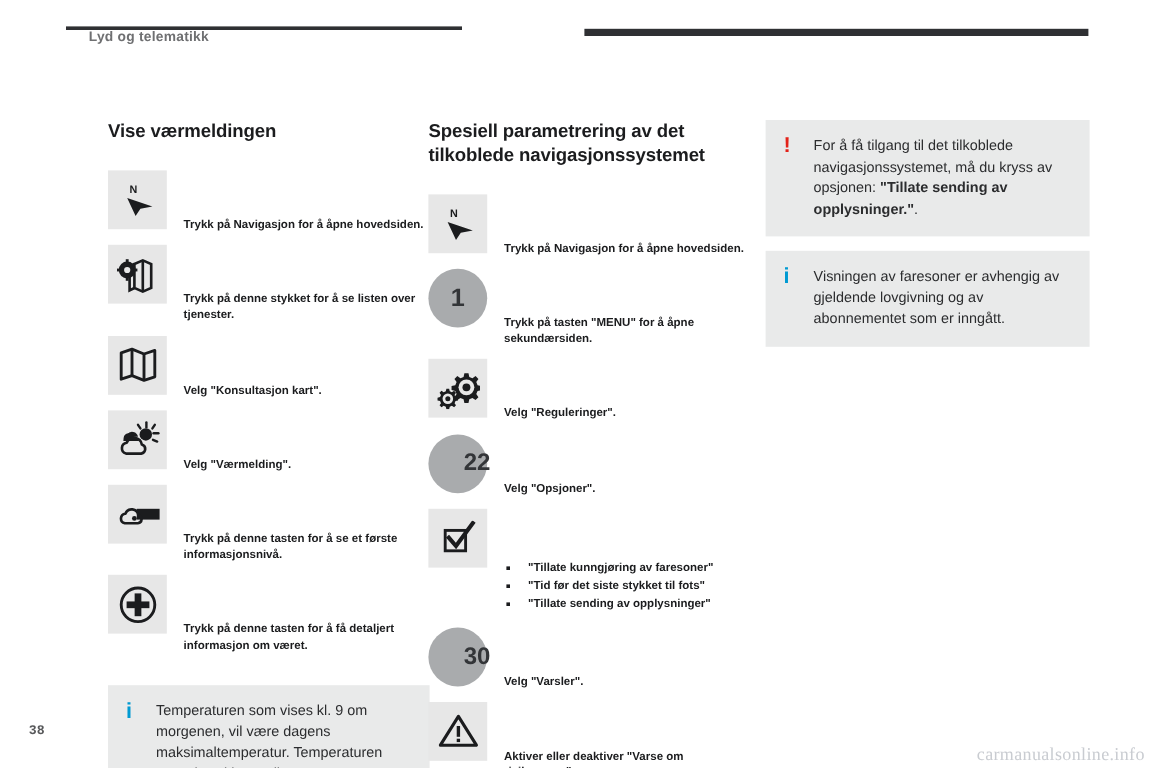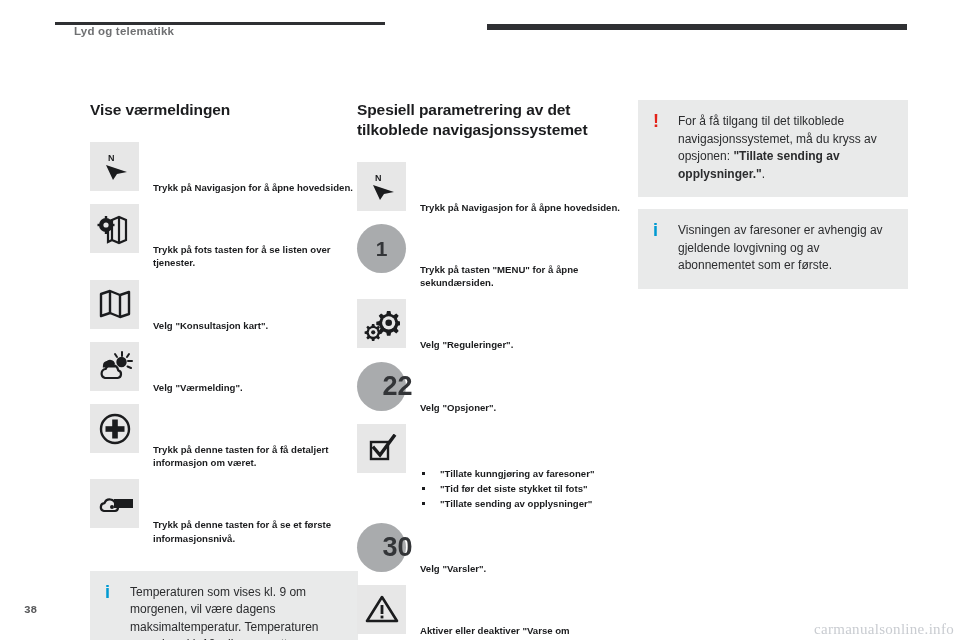--- a/index.html
+++ b/index.html
@@ -70,21 +70,21 @@
     display: flex; align-items: center; justify-content: center;
     margin-right: 14px;
   }
   .step-icon.circle {
     background: #a9abad;
     border-radius: 50%;
     color: #333538;
     font-weight: bold;
   }
   .step-icon.circle span { font-size: 21px; line-height: 1; }
-  .step-icon.circle span.two-digit { font-size: 27px; margin-left: 32px; }
+  .step-icon.circle span.two-digit { font-size: 20px; margin-left: 32px; }
   .step-body {
     flex: 1 1 auto;
     padding-top: 3px;
     font-size: 9.6px; font-weight: bold; color: #1b1c1e;
     line-height: 1.38;
     margin-top: 36px;
   }
   .step-body .lead { display: block; }
   ul.sub {
     list-style: none; margin: 4px 0 0 0; padding: 0;
@@ -165,21 +165,21 @@
           </g>
           <circle cx="9" cy="12" r="2.6" fill="#e7e7e7"></circle>
           <g fill="#1b1c1e">
             <rect x="7.8" y="3" width="2.4" height="3"></rect>
             <rect x="7.8" y="18" width="2.4" height="3"></rect>
             <rect x="0.5" y="10.8" width="3" height="2.4"></rect>
             <rect x="14.5" y="10.8" width="3" height="2.4"></rect>
           </g>
         </svg>
       </div>
-      <div class="step-body">Trykk på fots tasten for å se listen over tjenester.</div>
+      <div class="step-body">Trykk på denne stykket for å se listen over tjenester.</div>
     </div>
 
     <div class="step">
       <div class="step-icon">
         <svg width="34" height="30" viewBox="0 0 34 30">
           <g fill="none" stroke="#1b1c1e" stroke-width="2.4" stroke-linejoin="round">
             <path d="M3 5 L12 2 L22 6 L31 3 L31 25 L22 28 L12 24 L3 27 Z"></path>
             <path d="M12 2 L12 24"></path>
             <path d="M22 6 L22 28"></path>
           </g>
@@ -204,38 +204,38 @@
           <g fill="none" stroke="#1b1c1e" stroke-width="2.2" stroke-linejoin="round">
             <path d="M9 28 a4.6 4.6 0 0 1 0.6 -9 a6.6 6.6 0 0 1 12.6 1.4 a3.9 3.9 0 0 1 -0.5 7.6 z"></path>
           </g>
         </svg>
       </div>
       <div class="step-body">Velg "Værmelding".</div>
     </div>
 
     <div class="step">
       <div class="step-icon">
+        <svg width="38" height="20" viewBox="0 0 38 20">
+          <rect x="18" y="5" width="19" height="9" fill="#1b1c1e"></rect>
+          <path d="M8 17 a4 4 0 0 1 0.5 -7.9 a5.6 5.6 0 0 1 10.8 1.2 a3.4 3.4 0 0 1 -0.4 6.7 z" fill="none" stroke="#1b1c1e" stroke-width="2.2" stroke-linejoin="round"></path>
+          <circle cx="16" cy="13" r="2" fill="#1b1c1e"></circle>
+        </svg>
+      </div>
+      <div class="step-body">Trykk på denne tasten for å se et første informasjonsnivå.</div>
+    </div>
+
+    <div class="step">
+      <div class="step-icon">
         <svg width="34" height="34" viewBox="0 0 34 34">
           <circle cx="17" cy="17" r="14" fill="none" stroke="#1b1c1e" stroke-width="2.4"></circle>
           <rect x="14.2" y="7.5" width="5.6" height="19" fill="#1b1c1e"></rect>
           <rect x="7.5" y="14.2" width="19" height="5.6" fill="#1b1c1e"></rect>
         </svg>
       </div>
       <div class="step-body">Trykk på denne tasten for å få detaljert informasjon om været.</div>
-    </div>
-
-    <div class="step">
-      <div class="step-icon">
-        <svg width="38" height="20" viewBox="0 0 38 20">
-          <rect x="18" y="5" width="19" height="9" fill="#1b1c1e"></rect>
-          <path d="M8 17 a4 4 0 0 1 0.5 -7.9 a5.6 5.6 0 0 1 10.8 1.2 a3.4 3.4 0 0 1 -0.4 6.7 z" fill="none" stroke="#1b1c1e" stroke-width="2.2" stroke-linejoin="round"></path>
-          <circle cx="16" cy="13" r="2" fill="#1b1c1e"></circle>
-        </svg>
-      </div>
-      <div class="step-body">Trykk på denne tasten for å se et første informasjonsnivå.</div>
     </div>
 
     <div class="note info" id="left-note">
       <div class="note-mark">i</div>
       <div class="note-text">Temperaturen som vises kl. 9 om morgenen, vil være dagens maksimaltemperatur. Temperaturen som vises kl. 18, vil være nattens minimumstemperatur.</div>
     </div>
   </div>
 
   <div class="col" id="col-mid">
     <div class="col-title">Spesiell parametrering av det tilkoblede navigasjonssystemet</div>
@@ -318,17 +318,17 @@
   </div>
 
   <div class="col" id="col-right">
     <div class="note warn">
       <div class="note-mark">!</div>
       <div class="note-text"><span>For å få tilgang til det tilkoblede navigasjonssystemet, må du kryss av opsjonen: </span><b>"Tillate sending av opplysninger."</b><span>.</span></div>
     </div>
 
     <div class="note info">
       <div class="note-mark">i</div>
-      <div class="note-text">Visningen av faresoner er avhengig av gjeldende lovgivning og av abonnementet som er første.</div>
+      <div class="note-text">Visningen av faresoner er avhengig av gjeldende lovgivning og av abonnementet som er inngått.</div>
     </div>
   </div>
 
 </div>
 
 </body></html>

